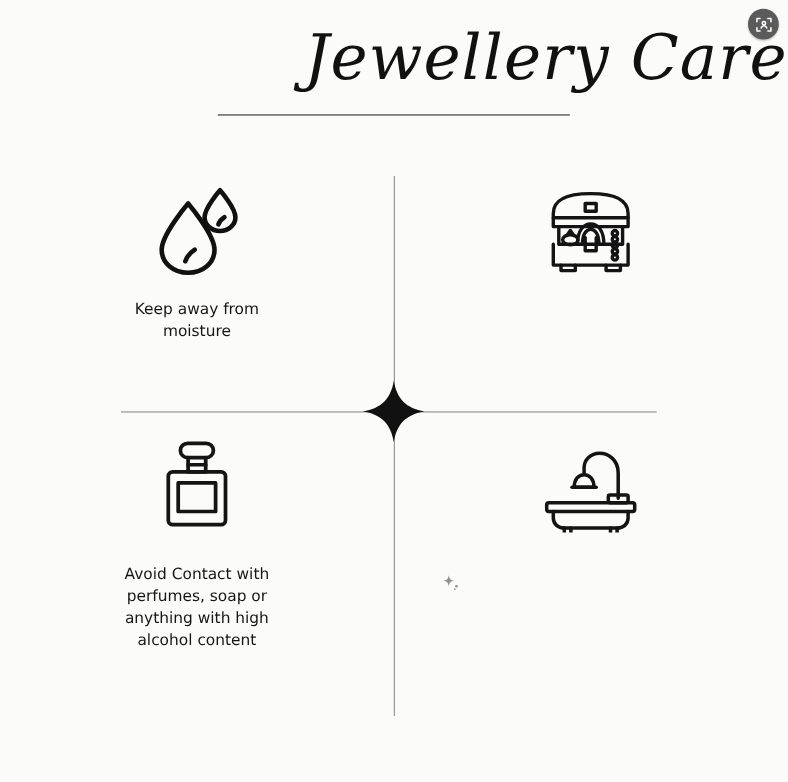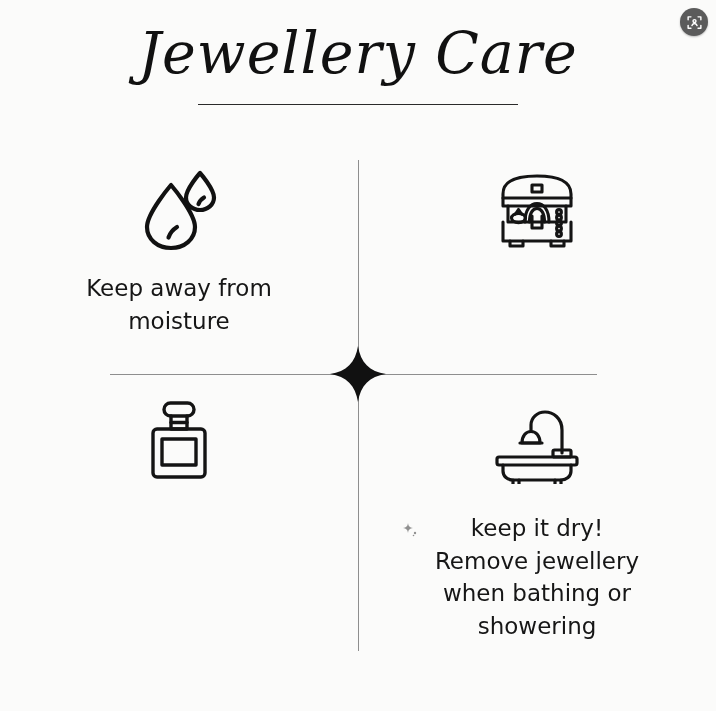--- a/index.html
+++ b/index.html
@@ -34,21 +34,21 @@
     box-shadow: 0 1px 2px rgba(0,0,0,.25);
   }
   #scan-button svg { display: block; }
 
   
   #title-block {
     position: absolute;
     top: 24px;
     left: 0;
     width: 716px;
-    text-align: center;
+    text-align: right;
   }
   #page-title {
     font-family: "DejaVu Serif", "Liberation Serif", serif;
     font-size: 57px;
     font-weight: 400;
     letter-spacing: 1px;
     line-height: 1.05;
     color: #111111;
     margin: 0;
     font-style: italic;
@@ -105,21 +105,21 @@
   .q-icon {
     height: 96px;
     display: flex;
     align-items: center;
     justify-content: center;
   }
   .q-icon svg { display: block; }
   .q-caption {
     margin-top: 16px;
     font-family: "DejaVu Sans", "Liberation Sans", sans-serif;
-    font-size: 23px;
+    font-size: 14px;
     line-height: 1.42;
     text-align: center;
     color: #161616;
     white-space: pre-line;
     max-width: 250px;
   }
   
   #quadrant-moisture .q-icon { margin-top: 10px; }
   #quadrant-storage .q-icon { margin-top: 12px; }
   #quadrant-perfume .q-icon { margin-top: 18px; }
@@ -226,20 +226,24 @@
         <rect x="21" y="4" width="30" height="13" rx="6.5"></rect>
 
         <path d="M28 17 L28 30 L44 30 L44 17"></path>
         <path d="M28 23.5 L44 23.5"></path>
 
         <rect x="10" y="30" width="52" height="48" rx="4"></rect>
 
         <rect x="19" y="40" width="34" height="26"></rect>
       </svg>
     </div>
+    <div class="q-caption">Avoid Contact with
+perfumes, soap or
+anything with high
+alcohol content</div>
   </div>
 
   <div class="quadrant" id="quadrant-shower">
     <div class="q-icon">
       <svg width="92" height="80" viewBox="0 0 92 80" fill="none" stroke="#141414" stroke-width="3.2" stroke-linecap="round" stroke-linejoin="round">
 
         <path d="M71 49 L71 26 C71 14 62 8 54 8 C46 8 40 14 40 21 L40 26"></path>
 
         <path d="M31 39 C31 31.5 35 27.5 40 27.5 C45 27.5 49 31.5 49 39 Z"></path>
         <path d="M29 39 L51 39"></path>
@@ -249,24 +253,20 @@
         <rect x="6" y="53" width="80" height="8" rx="2"></rect>
 
         <path d="M12 61 L12 67 C12 72.5 16.5 76 22 76 L70 76 C75.5 76 80 72.5 80 67 L80 61"></path>
 
         <path d="M22 76 L22 80"></path>
         <path d="M28 76 L28 80"></path>
         <path d="M64 76 L64 80"></path>
         <path d="M70 76 L70 80"></path>
       </svg>
     </div>
-    <div class="q-caption">keep it dry!
-Remove jewellery
-when bathing or
-showering</div>
     <div id="shower-sparkle-mark">
       <svg width="18" height="18" viewBox="0 0 18 18">
         <path d="M6 1 C6.6 4.4 7.6 5.4 11 6 C7.6 6.6 6.6 7.6 6 11 C5.4 7.6 4.4 6.6 1 6 C4.4 5.4 5.4 4.4 6 1 Z" fill="#3a3a3a"></path>
         <circle cx="13" cy="11" r="1.2" fill="#3a3a3a"></circle>
         <circle cx="11.5" cy="13.5" r=".8" fill="#3a3a3a"></circle>
       </svg>
     </div>
   </div>
 
 </div>

